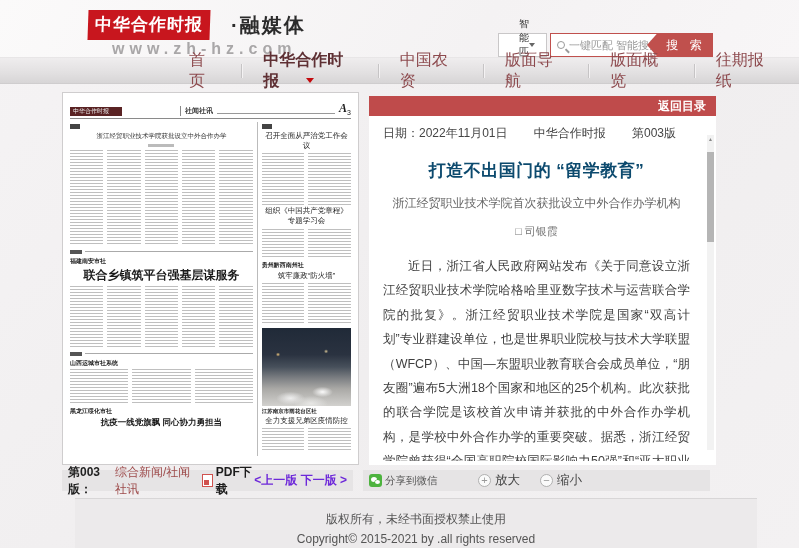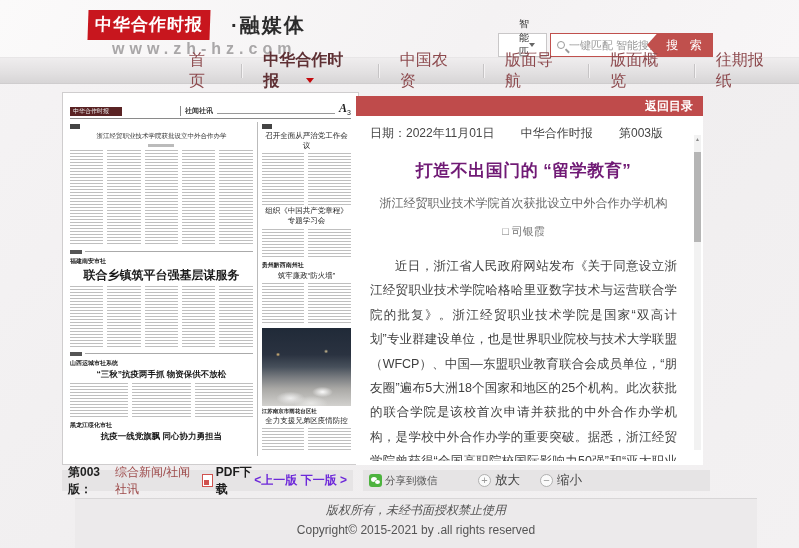--- a/index.html
+++ b/index.html
@@ -89,27 +89,27 @@
               display:flex; align-items:center; font-size:12px; padding:0 6px; }
   .pb-page { font-weight:bold; color:#222; }
   .pb-section { color:#9d4a4a; margin-left:2px; }
   .pdf-ico { width:11px; height:13px; background:#fff; border:1px solid #d0514e; margin:0 3px 0 7px; position:relative; flex:none; }
   .pdf-ico::after { content:""; position:absolute; left:1px; bottom:1px; width:5px; height:5px; background:#d0514e; }
   .pb-pdf { font-weight:bold; color:#1c1c1c; cursor:pointer; }
   .pb-nav { margin-left:auto; font-weight:bold; color:#6d28d9; white-space:nowrap; }
   .pb-nav span { cursor:pointer; }
 
   
-  .panel { position:absolute; left:356px; top:96px; width:347px; height:369px; background:#fff; }
+  .panel { position:absolute; left:369px; top:96px; width:347px; height:369px; background:#fff; }
   .back-bar { height:20px; background:#bf4b4b; display:flex; align-items:center; justify-content:flex-end; padding-right:10px; }
   .back-btn { color:#fff; font-size:12px; font-weight:bold; cursor:pointer; }
   .date-row { display:flex; align-items:center; font-size:12px; color:#444; padding:9px 40px 0 14px; }
   .date-row .dr-paper { flex:1; text-align:center; }
   .art { position:absolute; left:14px; right:26px; top:46px; bottom:4px; overflow:hidden; }
-  .art-title { text-align:center; font-size:17px; font-weight:bold; color:#701a75; margin-top:17px; letter-spacing:0.5px; }
+  .art-title { text-align:center; font-size:17px; font-weight:bold; color:#0c4a6e; margin-top:17px; letter-spacing:0.5px; }
   .art-sub { text-align:center; font-size:12px; color:#666; margin-top:13px; }
   .art-author { text-align:center; font-size:11px; color:#777; margin-top:12px; }
   .art p { font-size:12.5px; color:#3f3f3f; line-height:1.95; text-indent:2em; text-align:justify; margin-top:15px; }
   .sb-track { position:absolute; left:338px; top:47px; width:7px; height:307px; background:#f2f2f2; }
   .sb-up { position:absolute; left:338px; top:39px; width:7px; height:8px; background:#f2f2f2; color:#888;
            font-size:5px; line-height:8px; text-align:center; cursor:pointer; }
   .sb-thumb { position:absolute; left:0; top:9px; width:7px; height:90px; background:#b5b5b5; cursor:grab; }
 
   
   .share-bar { position:absolute; left:363px; top:470px; width:347px; height:21px; background:#e6e4e5;
@@ -119,21 +119,21 @@
   .wx-ico::after { content:""; position:absolute; left:6px; top:6px; width:5px; height:4px; background:#fff; border-radius:50%; box-shadow:0 0 0 0.5px #4db33e; }
   .share-lbl { font-size:10.5px; color:#555; cursor:pointer; }
   .zoom-ctl { position:absolute; left:115px; display:flex; align-items:center; gap:20px; }
   .zbtn { display:flex; align-items:center; gap:4px; font-size:12.5px; color:#444; cursor:pointer; }
   .zico { width:13px; height:13px; border:1px solid #b0b0b0; border-radius:50%; color:#999; font-size:11px;
           line-height:11px; text-align:center; background:#fafafa; }
 
   
   .footer { position:absolute; left:75px; top:498px; width:682px; height:50px; background:#eceaeb;
             border-top:1px solid #d8d6d7; text-align:center; color:#555; }
-  .footer .f1 { font-size:12px; margin-top:3px;font-style:italic; }
+  .footer .f1 { font-size:12px; margin-top:12px; }
   .footer .f2 { font-size:12px; margin-top:4px; }
 </style>
 </head>
 <body>
 
 <div id="app">
 
   <div class="hdr">
     <div class="logo-wrap">
       <div class="logo-row">
@@ -202,21 +202,20 @@
               <div class="col"></div>
               <div class="col"></div>
               <div class="col"></div>
               <div class="col"></div>
           </div>
           <div class="np-sec">
               <span class="kbox"></span>
               <span class="secline"></span>
             </div>
           <div class="kick">山西运城市社系统</div>
-          <div class="np-h3">“三秋”抗疫两手抓  物资保供不放松</div>
           <div class="cols" style="height:36px">
             <div class="col"></div>
               <div class="col"></div>
               <div class="col"></div>
           </div>
           <div class="kick">黑龙江绥化市社</div>
           <div class="np-h3">抗疫一线党旗飘  同心协力勇担当</div>
 
         </div>
         <div class="np-right">

